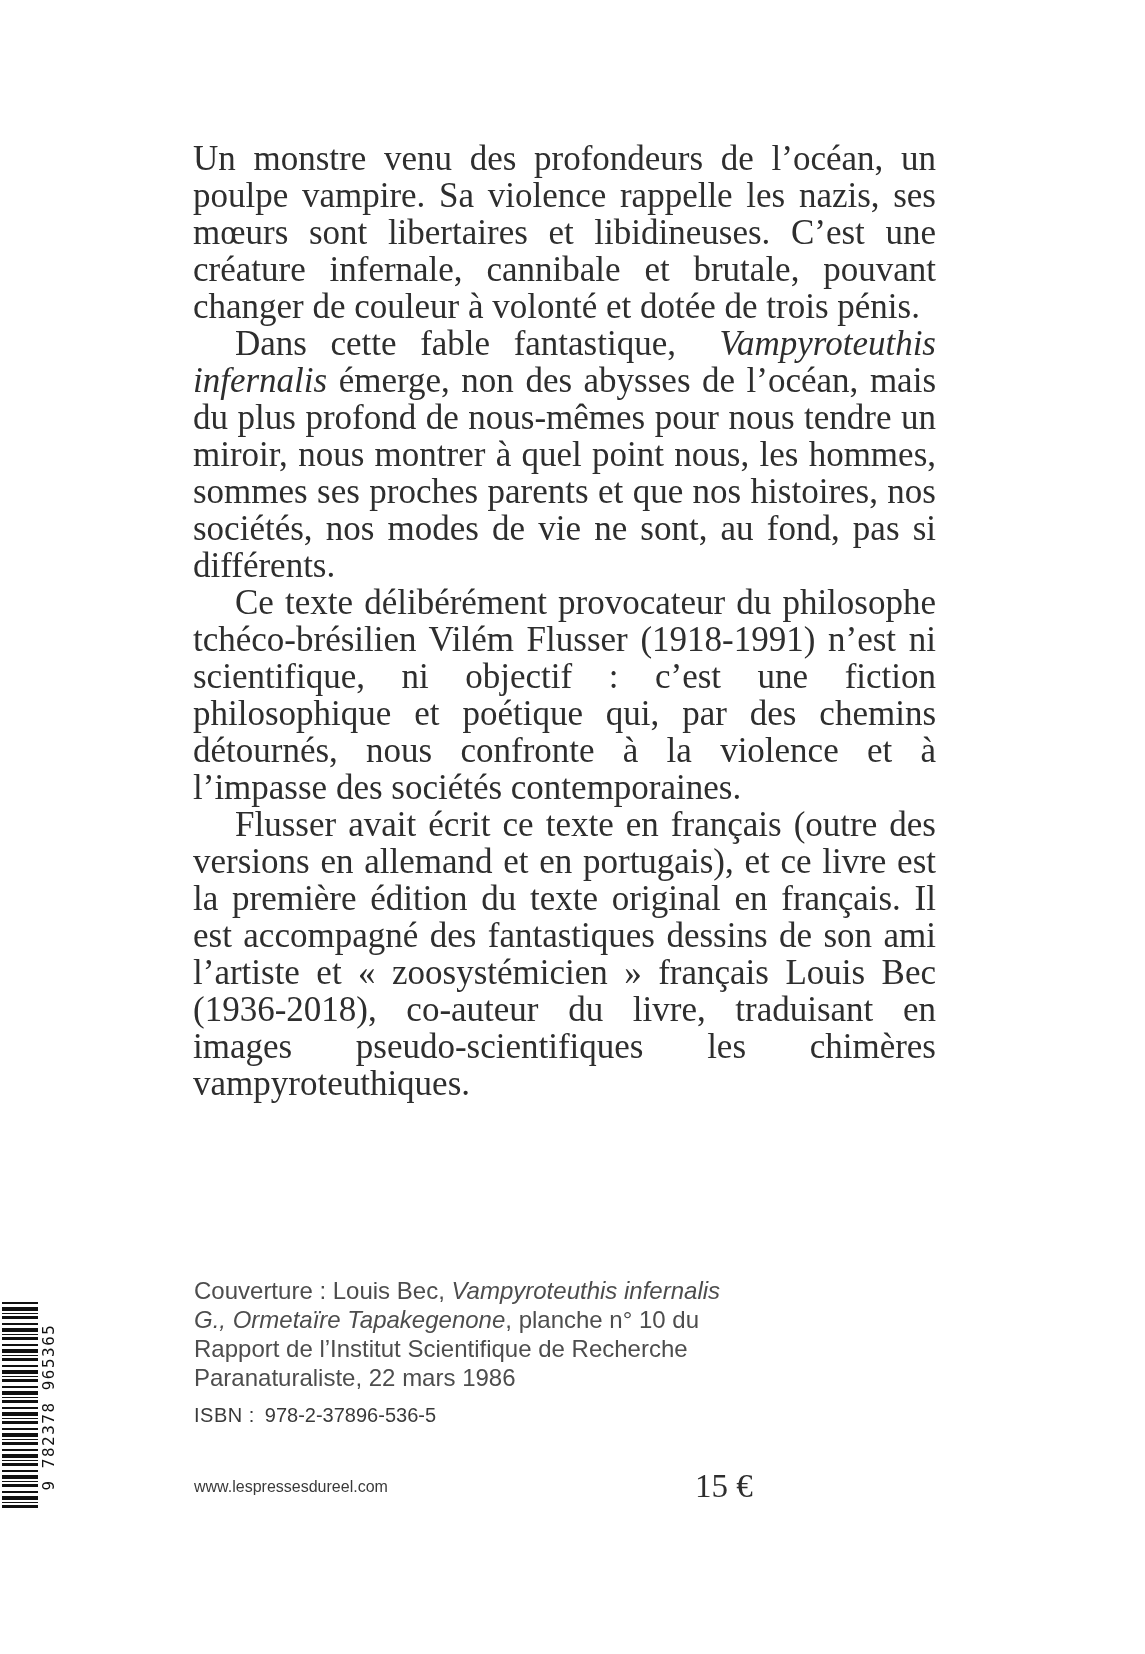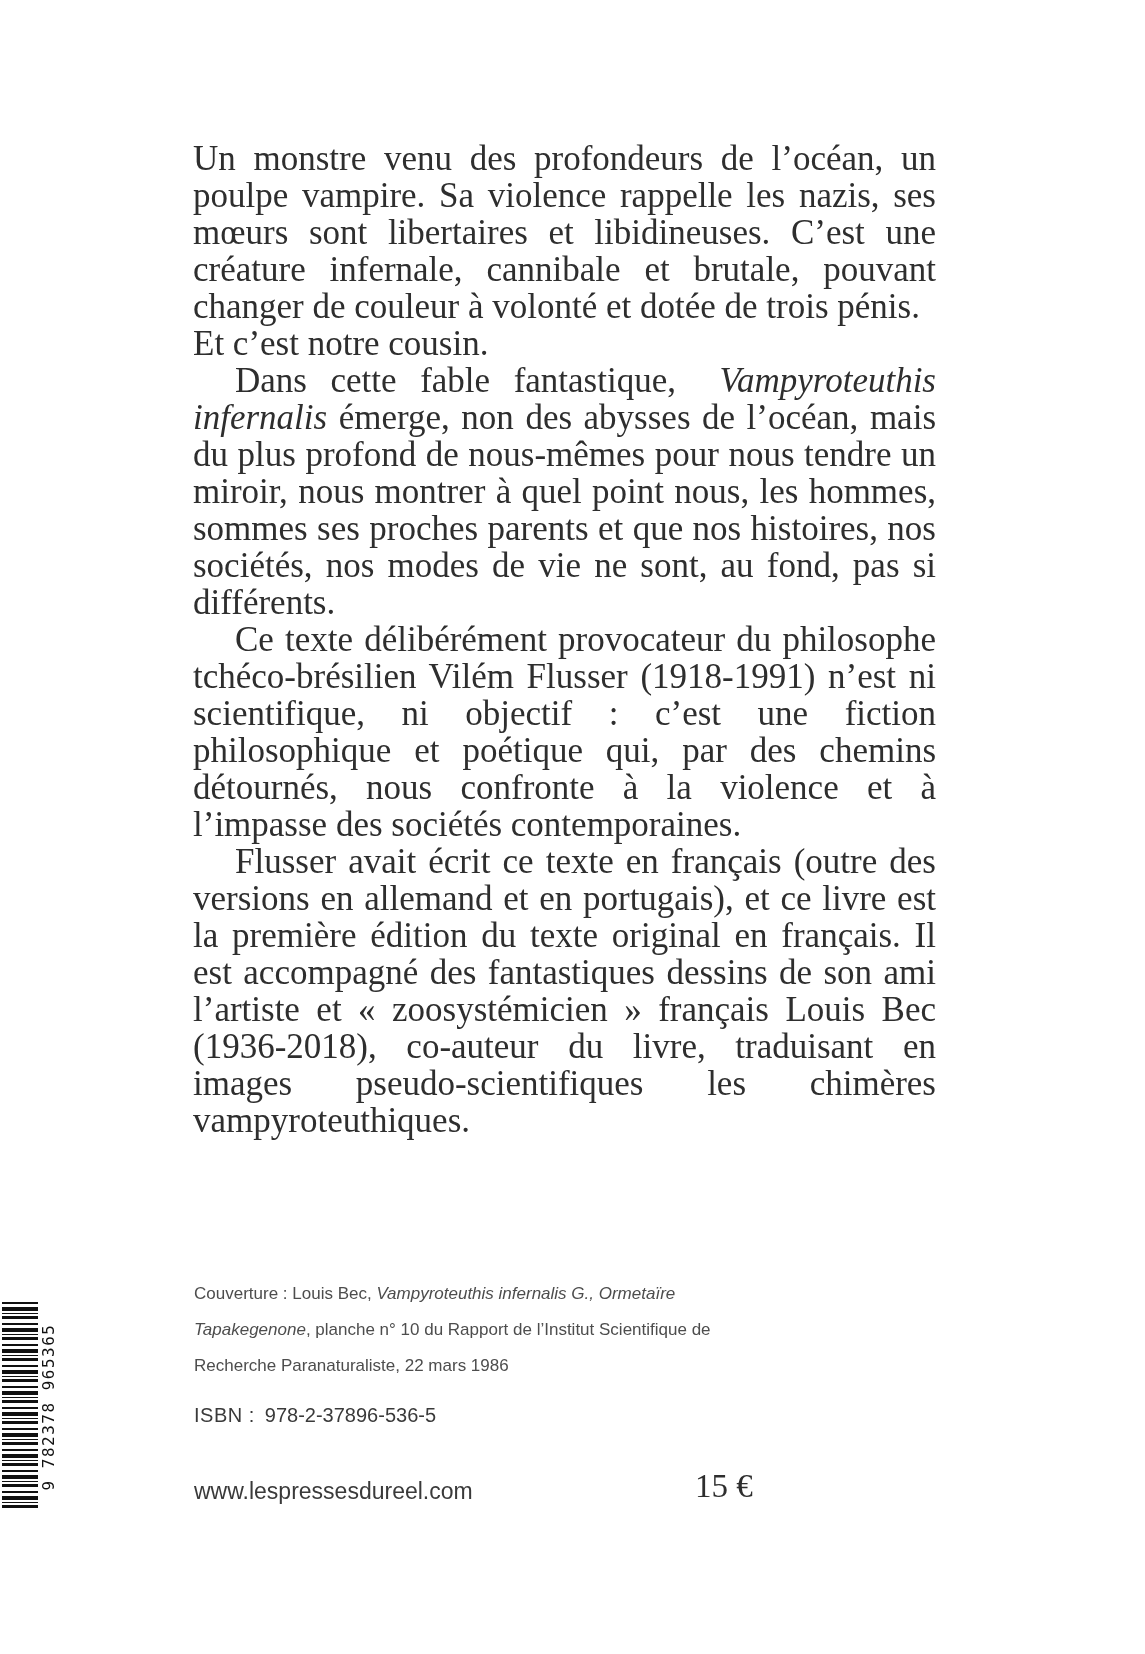--- a/index.html
+++ b/index.html
@@ -31,22 +31,22 @@
   .text-block em { font-style: italic; margin-left: 20px; }
   .text-block .essays { margin-top: 74px; text-align: justify; }
 
   
   .credit {
     position: absolute;
     left: 194px;
     top: 1276px;
     width: 560px;
     font-family: "Liberation Sans", sans-serif;
-    font-size: 17px;
-    line-height: 36px;
+    font-size: 24px;
+    line-height: 29px;
     color: #4d4d4d;
     text-align: left;
   }
   .credit em { font-style: italic; }
 
   
   .isbn {
     position: absolute;
     left: 194px;
     top: 1404px;
@@ -56,21 +56,21 @@
     text-align: center;
   }
   .isbn .isbn-label { letter-spacing: 0.5px; margin-right: 10px; }
 
   
   .website {
     position: absolute;
     left: 194px;
     top: 1478px;
     font-family: "Liberation Sans", sans-serif;
-    font-size: 23px;
+    font-size: 16px;
     color: #3a3a3a;
   }
   .price {
     position: absolute;
     left: 695px;
     top: 1468px;
     font-family: "Liberation Serif", serif;
     font-size: 33px;
     color: #2e2e2e;
   }
@@ -114,21 +114,20 @@
     color: #111;
   }
 </style>
 </head>
 <body>
 
 <div class="page">
 
   <main class="text-block">
     <p>Un monstre venu des profondeurs de l’océan, un poulpe vampire. Sa violence rappelle les nazis, ses mœurs sont libertaires et libidineuses. C’est une créature infernale, cannibale et brutale, pouvant changer de couleur à volonté et dotée de trois pénis.</p>
-    <p>Et c’est notre cousin.</p>
     <p class="indent"><span>Dans cette fable fantastique, </span><em>Vampyroteuthis infernalis</em><span> émerge, non des abysses de l’océan, mais du plus profond de nous-mêmes pour nous tendre un miroir, nous montrer à quel point nous, les hommes, sommes ses proches parents et que nos histoires, nos sociétés, nos modes de vie ne sont, au fond, pas si différents.</span></p>
     <p class="indent">Ce texte délibérément provocateur du philosophe tchéco-brésilien Vilém Flusser (1918-1991) n’est ni scientifique, ni objectif : c’est une fiction philosophique et poétique qui, par des chemins détournés, nous confronte à la violence et à l’impasse des sociétés contemporaines.</p>
     <p class="indent">Flusser avait écrit ce texte en français (outre des versions en allemand et en portugais), et ce livre est la première édition du texte original en français. Il est accompagné des fantastiques dessins de son ami l’artiste et « zoosystémicien » français Louis Bec (1936-2018), co-auteur du livre, traduisant en images pseudo-scientifiques les chimères vampyroteuthiques.</p>
   </main>
 
   <div class="credit"><span>Couverture : Louis Bec, </span><em>Vampyroteuthis infernalis G., Ormetaïre Tapakegenone</em><span>, planche n° 10 du Rapport de l’Institut Scientifique de Recherche Paranaturaliste, 22 mars 1986</span></div>
 
   <div class="isbn"><span class="isbn-label">ISBN :</span><span>978-2-37896-536-5</span></div>
 
   <div class="website">www.lespressesdureel.com</div>

